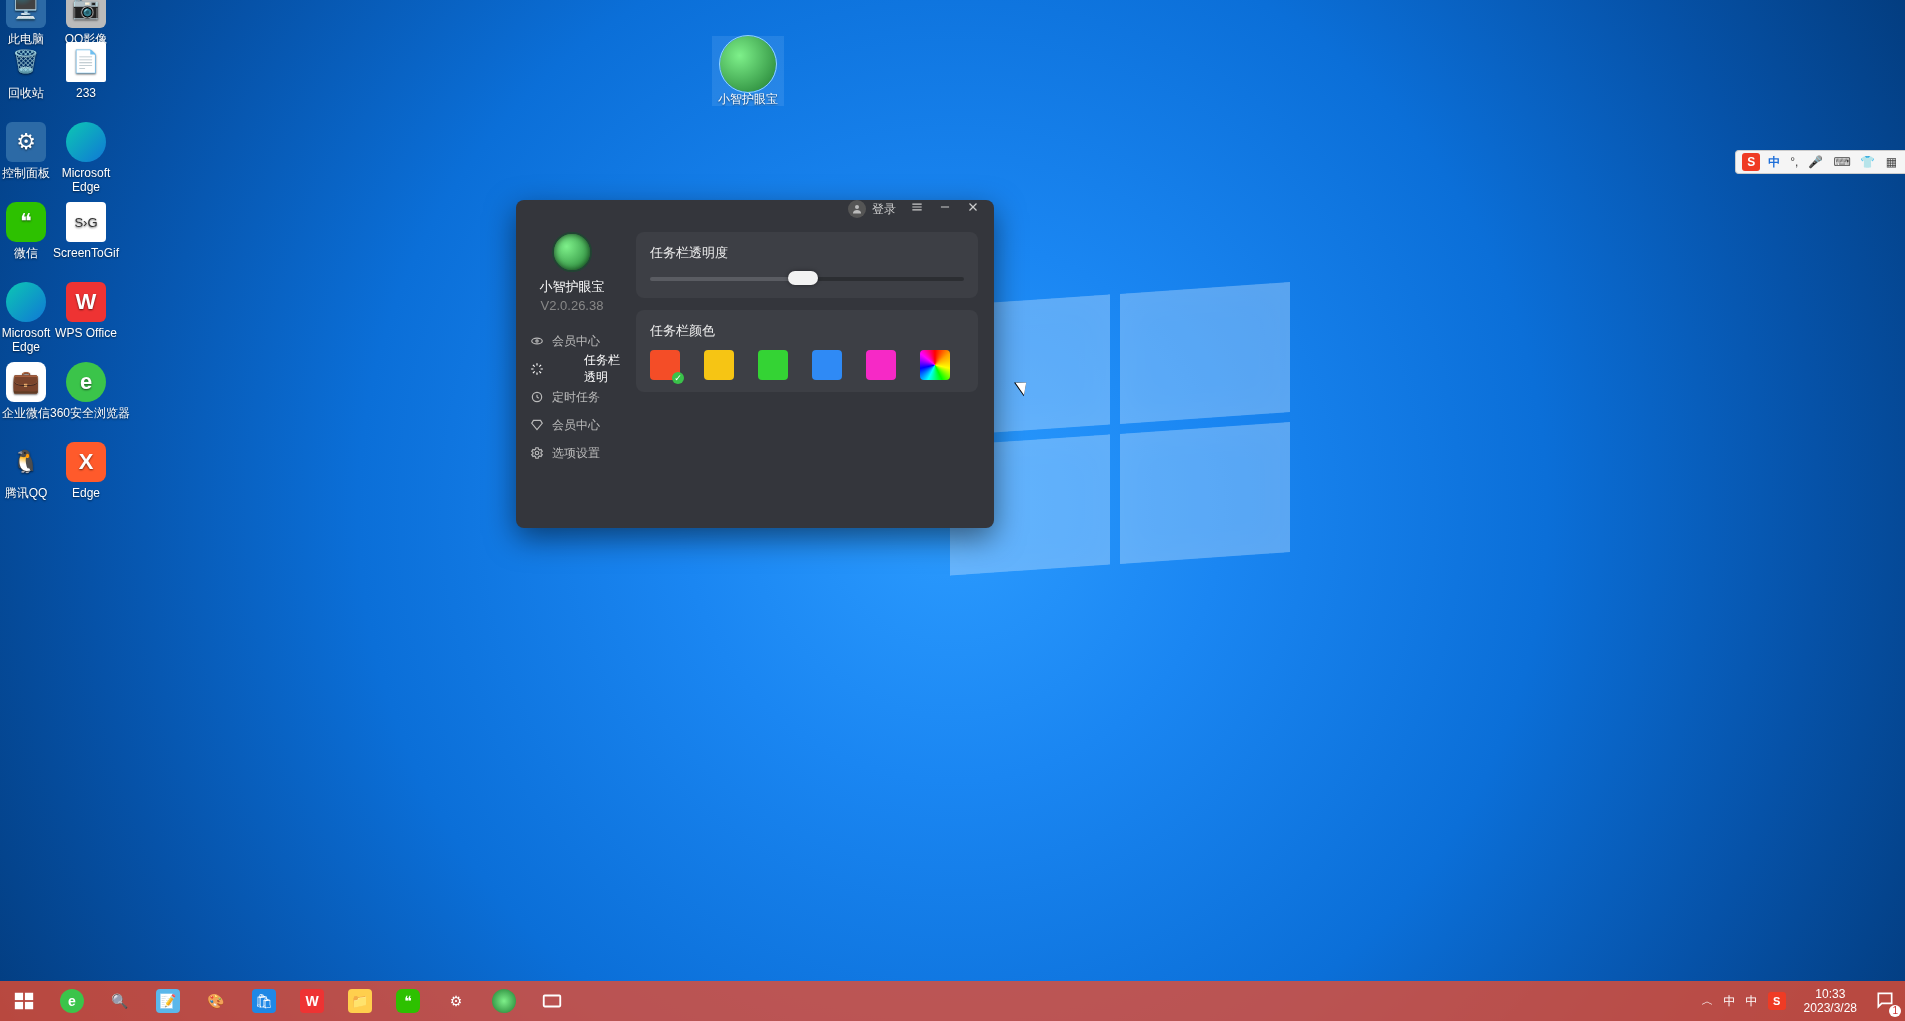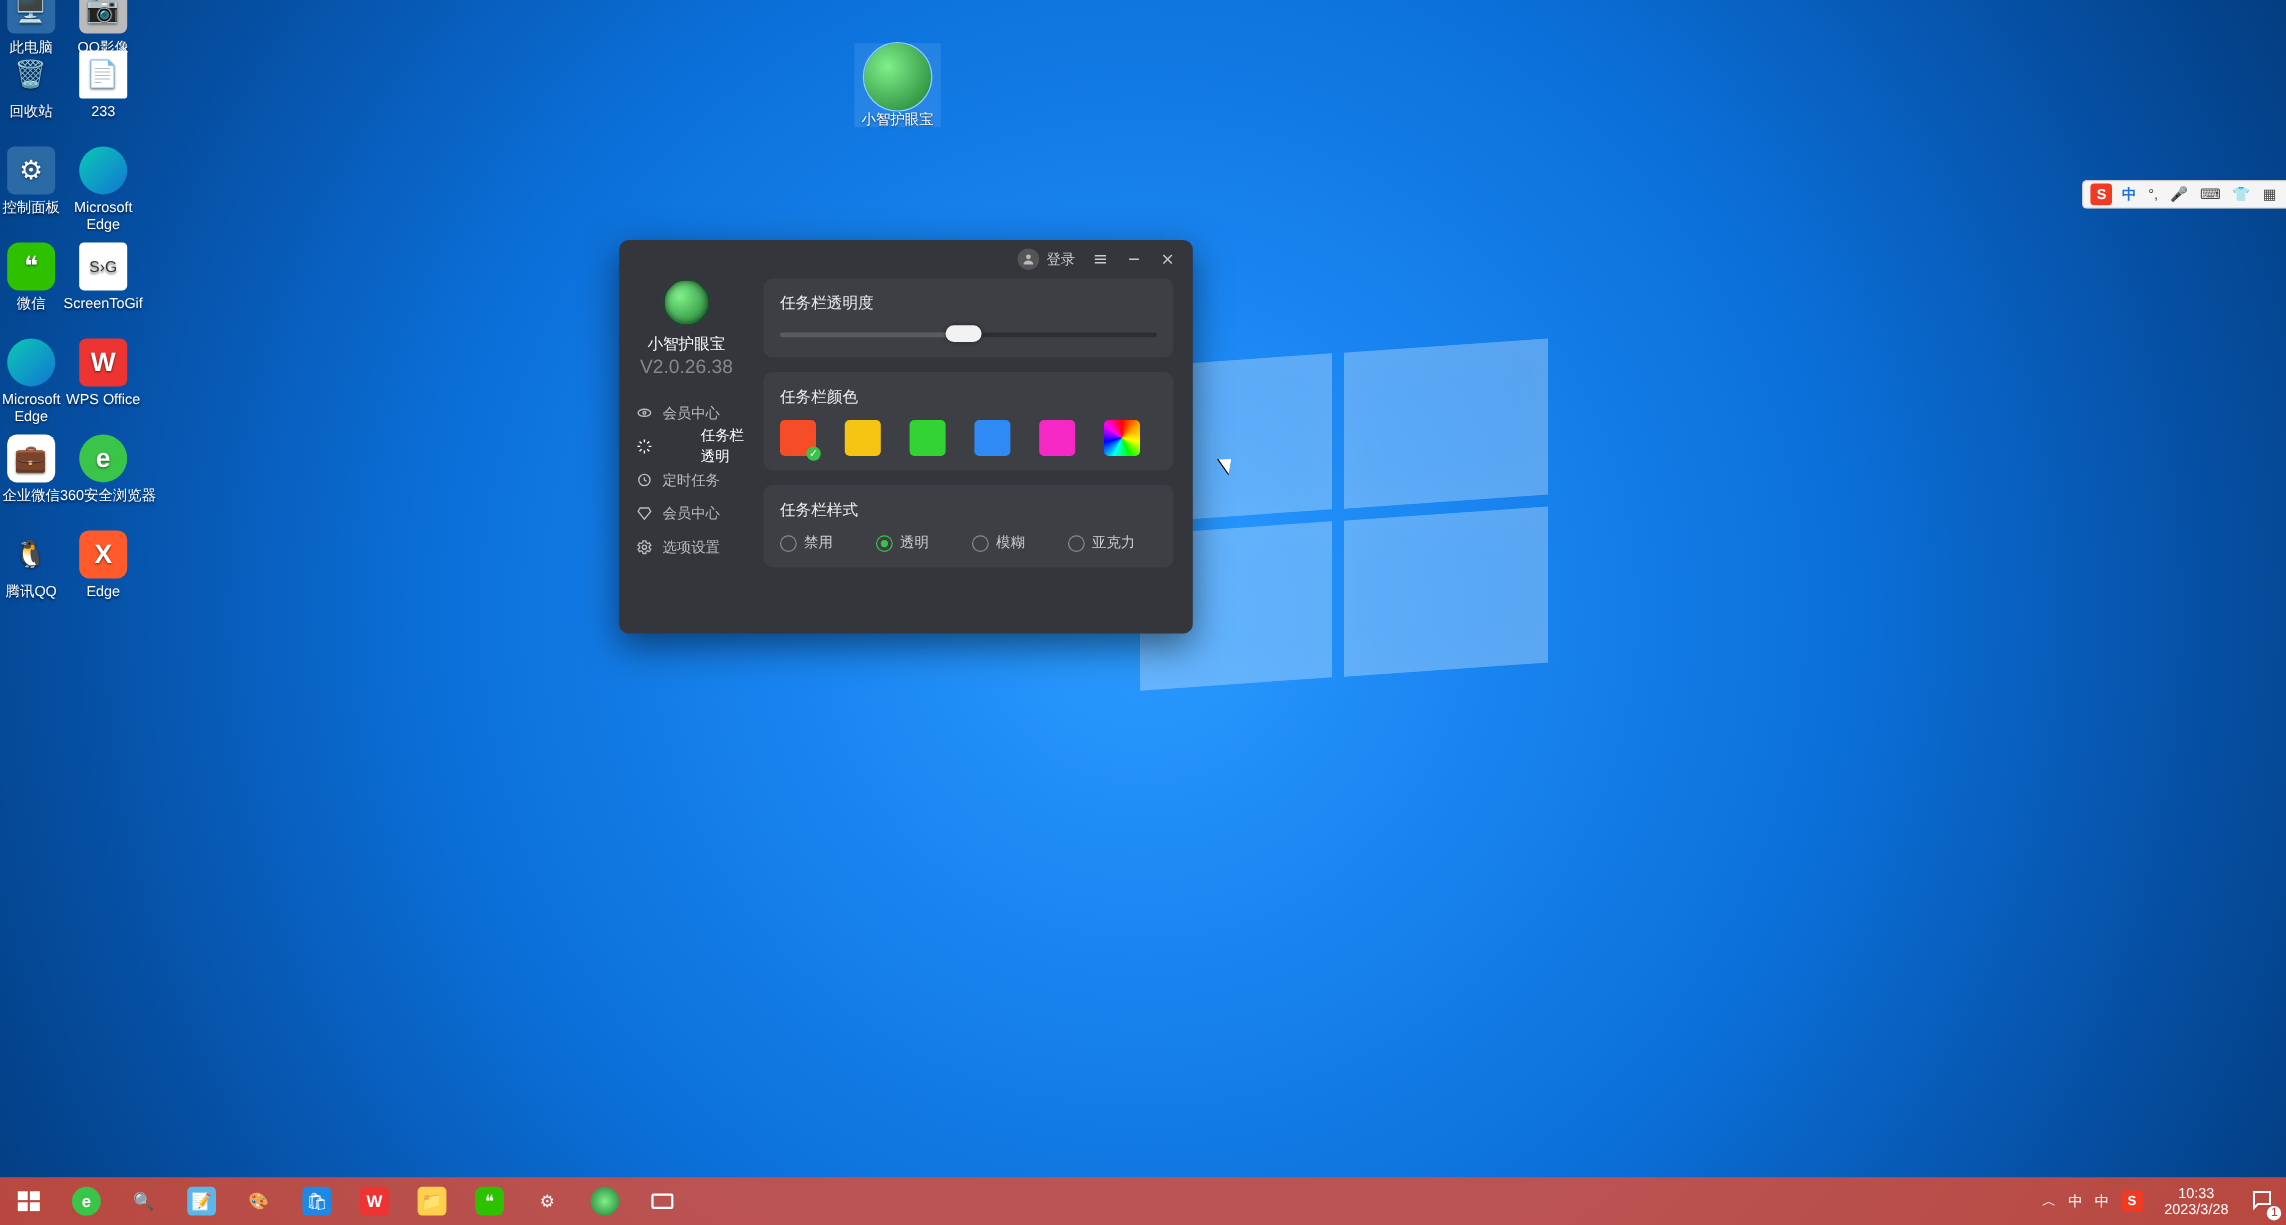--- a/index.html
+++ b/index.html
@@ -52,36 +52,36 @@
   
   .appwin {
     position:absolute; left:516px; top:200px;
     width:478px; height:328px;
     background:#34363c; color:#ddd;
     border-radius:8px; box-shadow:0 10px 30px rgba(0,0,0,.5);
     display:flex; flex-direction:column;
     overflow:hidden;
   }
   .titlebar {
-    height:32px; display:flex; align-items:center; justify-content:flex-end;
+    height:32px; display:flex; align-items:flex-start; justify-content:flex-end;
     gap:14px; padding:0 14px; color:#ccc; font-size:12px;
   }
   .titlebar .tico { width:14px; height:14px; display:inline-flex; align-items:center; justify-content:center; }
   .titlebar .login { display:flex; align-items:center; gap:6px; cursor:pointer; }
   .titlebar .avatar { width:18px; height:18px; border-radius:50%; background:#555; display:flex; align-items:center; justify-content:center; font-size:11px; color:#bbb;}
   .titlebar .menu-ico, .titlebar .min-ico, .titlebar .close-ico { cursor:pointer; color:#ccc; }
 
   .appbody { flex:1; display:flex; }
   .sidebar {
     width:112px; display:flex; flex-direction:column; align-items:center;
     padding-top:0px; font-size:12px;
   }
   .applogo { width:36px; height:36px; border-radius:50%; background:radial-gradient(circle at 35% 35%, #7ef08a, #1d7a2f); margin-bottom:6px; border:2px solid #243; box-shadow:0 0 6px rgba(0,0,0,.6) inset; }
   .appname { color:#fff; font-size:13px; }
-  .appver  { color:#888; font-size:16px; margin:2px 0 14px; }
+  .appver  { color:#888; font-size:13px; margin:2px 0 14px; }
   .navitem {
     display:flex; align-items:center; gap:8px;
     color:#bbb; height:28px; width:100%; padding-left:14px;
     box-sizing:border-box; cursor:pointer; font-size:12px;
   }
   .navitem.active{ color:#fff;gap:40px; }
   .navico{ width:14px; height:14px; flex:0 0 14px; }
   .navico svg{ width:14px; height:14px; display:block; }
 
   .content { flex:1; padding:0 16px 14px 8px; display:flex; flex-direction:column; gap:12px; }
@@ -342,41 +342,20 @@
             <span class="check">✓</span>
           </div>
           <div class="swatch" style="background:#f6c514"></div>
           <div class="swatch" style="background:#34d334"></div>
           <div class="swatch" style="background:#2f8af5"></div>
           <div class="swatch" style="background:#f629c6"></div>
           <div class="swatch rainbow"></div>
         </div>
       </div>
 
-      <div class="panel">
-        <h4>任务栏样式</h4>
-        <div class="radio-row">
-          <label class="radio">
-            <span class="dot"></span>
-            <span>禁用</span>
-          </label>
-          <label class="radio checked">
-            <span class="dot"></span>
-            <span>透明</span>
-          </label>
-          <label class="radio">
-            <span class="dot"></span>
-            <span>模糊</span>
-          </label>
-          <label class="radio">
-            <span class="dot"></span>
-            <span>亚克力</span>
-          </label>
-        </div>
-      </div>
     </div>
   </div>
 </div>
 
 <div class="ime-bar">
   <span class="ime-logo">S</span>
   <span class="it" style="color:#1e6fd9;font-weight:bold;">中</span>
   <span class="it">°,</span>
   <span class="it">🎤</span>
   <span class="it">⌨</span>

